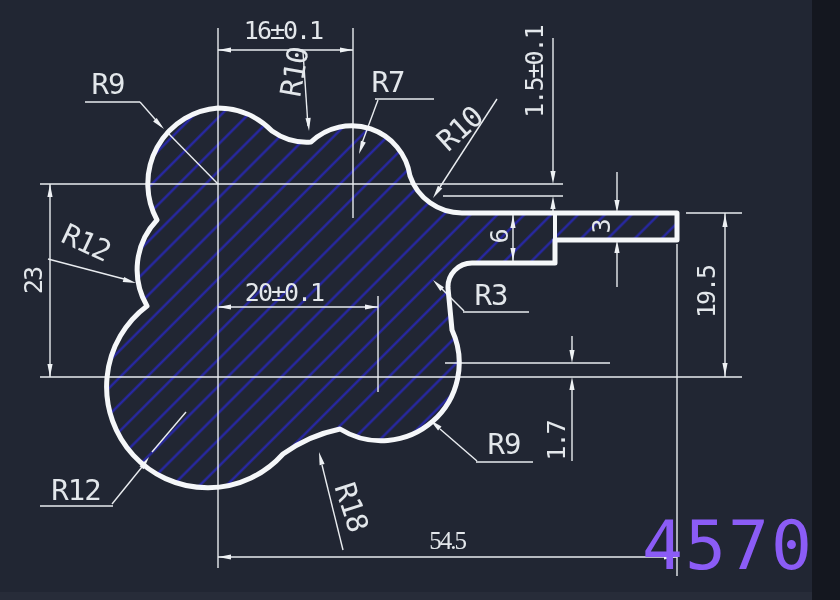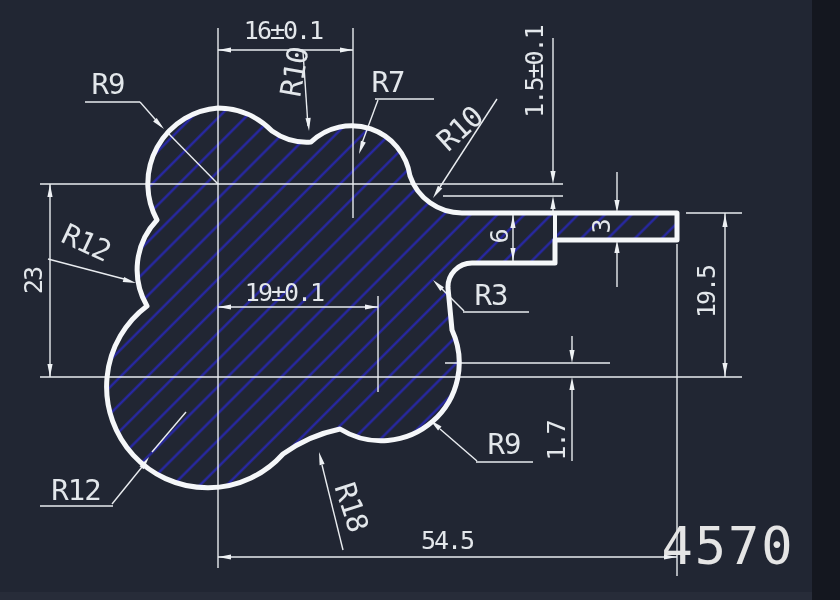--- a/index.html
+++ b/index.html
@@ -9,21 +9,21 @@
     font-family:"DejaVu Sans Mono","Liberation Mono",monospace;
   }
   .stage svg{position:absolute;left:0;top:0;}
   .thin line{stroke:#e9ecf0;stroke-width:1.4;}
   .thin polygon{fill:#eef1f4;stroke:none;}
   .part{stroke:#f5f7f9;fill:none;stroke-width:5;stroke-linejoin:round;stroke-linecap:round;}
   .part-step{stroke:#f5f7f9;stroke-width:4;stroke-linecap:round;}
   .label{position:absolute;color:#e3e7eb;white-space:nowrap;line-height:1;}
   .dim{font-size:25px;letter-spacing:-2px;}
   .rad{font-size:29px;letter-spacing:-1px;}
-  .big{font-size:52px;letter-spacing:2px;color:#e5e5e5;}
+  .big{font-size:68px;letter-spacing:2px;color:#8b5cf6;}
 </style>
 </head>
 <body>
 
 <div class="stage">
 
   <svg width="840" height="600" viewBox="0 0 840 600">
     <defs>
       <pattern id="hatch" width="19" height="19" patternUnits="userSpaceOnUse" patternTransform="rotate(-45)">
         <line x1="0" y1="9.5" x2="19" y2="9.5" stroke="#2828ad" stroke-width="2.2"></line>
@@ -137,25 +137,25 @@
   </svg>
 
   <div class="label dim" style="left:283px;top:30px;transform:translate(-50%,-50%);">16±0.1</div>
   <div class="label rad" style="left:295px;top:72px;transform:translate(-50%,-50%) rotate(-80deg);">R10</div>
   <div class="label rad" style="left:108px;top:84px;transform:translate(-50%,-50%);">R9</div>
   <div class="label rad" style="left:388px;top:82px;transform:translate(-50%,-50%);">R7</div>
   <div class="label rad" style="left:460px;top:129px;transform:translate(-50%,-50%) rotate(-42deg);">R10</div>
   <div class="label dim" style="left:534px;top:72px;transform:translate(-50%,-50%) rotate(-90deg);">1.5±0.1</div>
   <div class="label rad" style="left:86px;top:243px;transform:translate(-50%,-50%) rotate(25deg);">R12</div>
   <div class="label dim" style="left:33px;top:281px;transform:translate(-50%,-50%) rotate(-90deg);">23</div>
-  <div class="label dim" style="left:284px;top:292px;transform:translate(-50%,-50%);">19±0.1</div>
+  <div class="label dim" style="left:284px;top:292px;transform:translate(-50%,-50%);">20±0.1</div>
   <div class="label rad" style="left:491px;top:295px;transform:translate(-50%,-50%);">R3</div>
   <div class="label dim" style="left:499px;top:237px;transform:translate(-50%,-50%) rotate(-90deg);">6</div>
   <div class="label dim" style="left:601px;top:227px;transform:translate(-50%,-50%) rotate(-90deg);">3</div>
   <div class="label dim" style="left:706px;top:292px;transform:translate(-50%,-50%) rotate(-90deg);">19.5</div>
   <div class="label rad" style="left:76px;top:490px;transform:translate(-50%,-50%);">R12</div>
   <div class="label rad" style="left:351px;top:507px;transform:translate(-50%,-50%) rotate(72deg);">R18</div>
   <div class="label rad" style="left:504px;top:444px;transform:translate(-50%,-50%);">R9</div>
   <div class="label dim" style="left:556px;top:441px;transform:translate(-50%,-50%) rotate(-90deg);">1.7</div>
-  <div class="label dim" style="left:447px;top:540px;transform:translate(-50%,-50%);">54.5</div>
+  <div class="label dim" style="left:447px;top:540px;transform:translate(-50%,-50%);font-family:Liberation Serif, serif;">54.5</div>
   <div class="label big" style="left:728px;top:546px;transform:translate(-50%,-50%);">4570</div>
 
 </div>
 
 </body></html>

